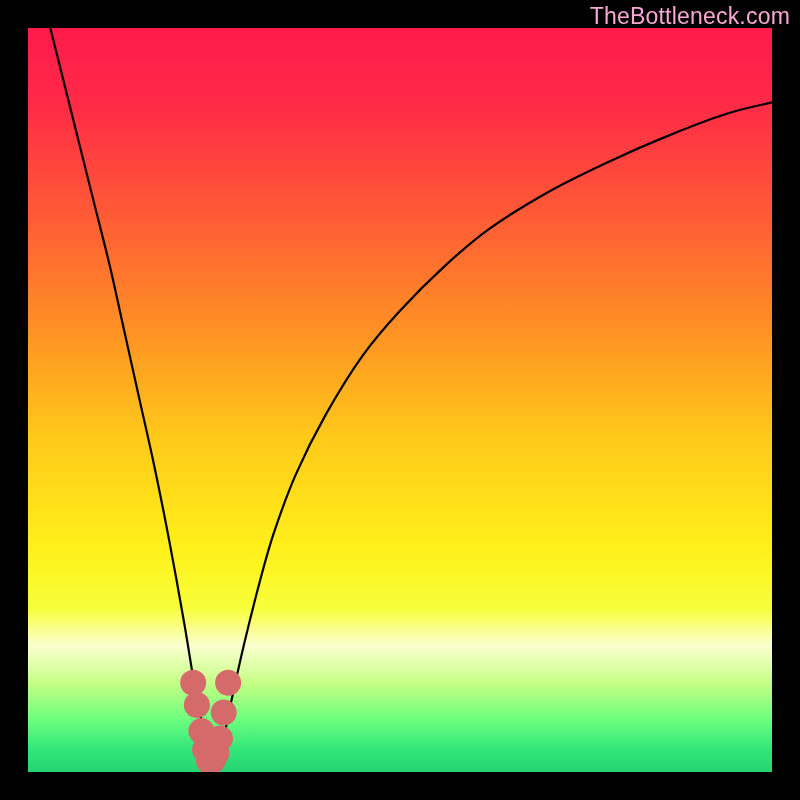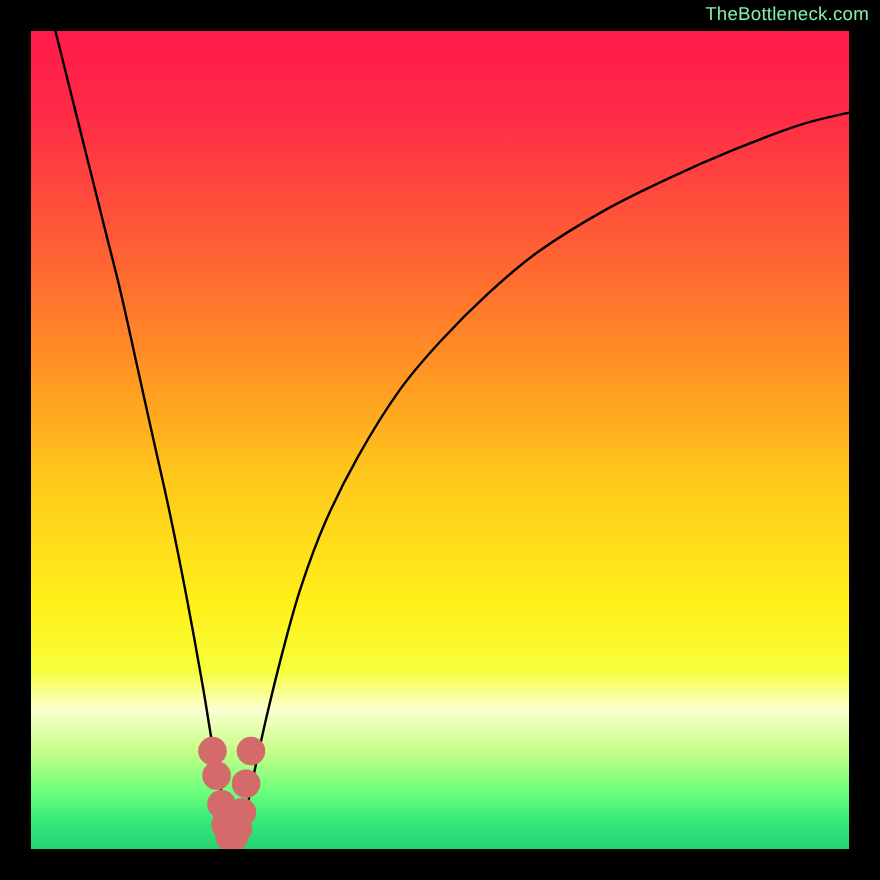--- a/index.html
+++ b/index.html
@@ -38,22 +38,22 @@
     left: 0;
     top: 0;
     width: 100%;
     height: 100%;
   }
   .watermark {
     position: absolute;
     top: 3px;
     right: 10px;
     font-family: Arial, Helvetica, sans-serif;
-    font-size: 17px;
-    color: #86efac;
+    font-size: 23px;
+    color: #f9a8d4;
     letter-spacing: 0.2px;
   }
 </style>
 </head>
 <body>
 
 <div class="frame">
   <div class="plot">
     <svg class="gradient" viewBox="0 0 100 100" preserveAspectRatio="none">
       <defs>

